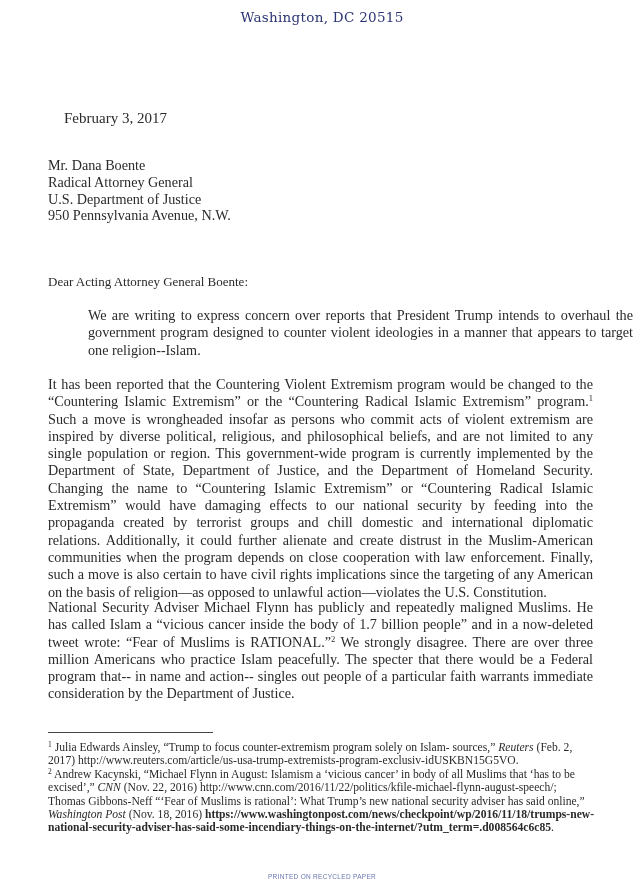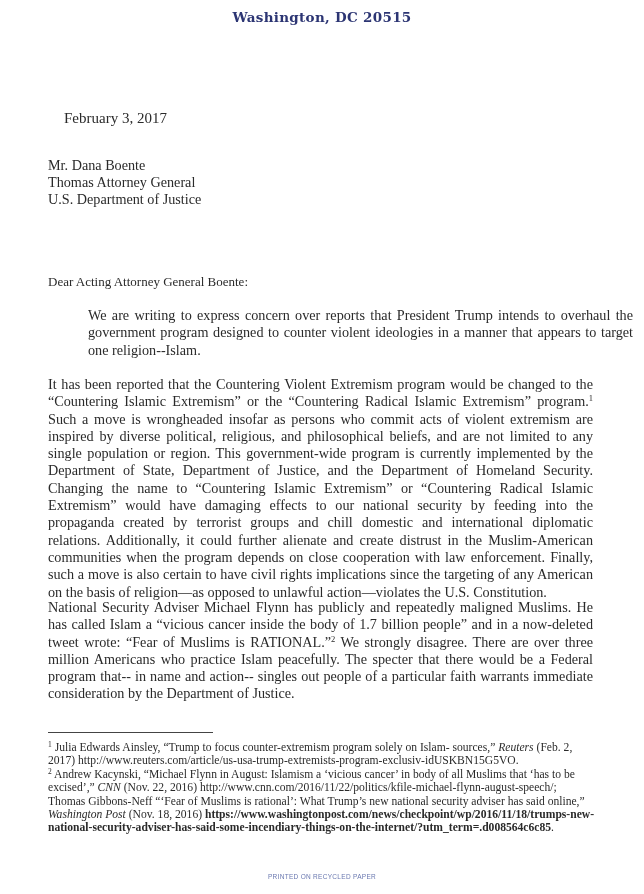--- a/index.html
+++ b/index.html
@@ -27,21 +27,21 @@
     .lh-title {
       font-size: 19px;
       font-weight: bold;
       letter-spacing: 0.6px;
       margin-top: 14px;
       line-height: 22px;
       font-variant: small-caps;
     }
     .lh-sub {
       font-size: 13.5px;
-      font-weight: bold;
+      font-weight: normal;
       letter-spacing: 0.3px;
       line-height: 18px;
     }
     .date {
       position: absolute;
       top: 110px;
       left: 64px;
       font-size: 15px;
     }
     .address {
@@ -114,22 +114,23 @@
 <body>
 
 <div class="letterhead">
   <div class="lh-sub">Washington, DC 20515</div>
 </div>
 
 <div class="date">February 3, 2017</div>
 
 <div class="address">
   <div>Mr. Dana Boente</div>
-  <div>Thomas Attorney General</div>
+  <div>Radical Attorney General</div>
   <div>U.S. Department of Justice</div>
+  <div>950 Pennsylvania Avenue, N.W.</div>
 </div>
 
 <div class="salutation">Dear Acting Attorney General Boente:</div>
 
 <div class="para p1">We are writing to express concern over reports that President Trump intends to overhaul the government program designed to counter violent ideologies in a manner that appears to target one religion--Islam.</div>
 
 <div class="para p2"><span>It has been reported that the Countering Violent Extremism program would be changed to the “Countering Islamic Extremism” or the “Countering Radical Islamic Extremism” program.</span><sup>1</sup><span> Such a move is wrongheaded insofar as persons who commit acts of violent extremism are inspired by diverse political, religious, and philosophical beliefs, and are not limited to any single population or region.  This government-wide program is currently implemented by the Department of State, Department of Justice, and the Department of Homeland Security.  Changing the name to “Countering Islamic Extremism” or “Countering Radical Islamic Extremism” would have damaging effects to our national security by feeding into the propaganda created by terrorist groups and chill domestic and international diplomatic relations.  Additionally, it could further alienate and create distrust in the Muslim-American communities when the program depends on close cooperation with law enforcement.  Finally, such a move is also certain to have civil rights implications since the targeting of any American on the basis of religion—as opposed to unlawful action—violates the U.S. Constitution.</span></div>
 
 <div class="para p3"><span>National Security Adviser Michael Flynn has publicly and repeatedly maligned Muslims.  He has called Islam a “vicious cancer inside the body of 1.7 billion people” and in a now-deleted tweet wrote: “Fear of Muslims is RATIONAL.”</span><sup>2</sup><span>   We strongly disagree.  There are over three million Americans who practice Islam peacefully.  The specter that there would be a Federal program that-- in name and action-- singles out people of a particular faith warrants immediate consideration by the Department of Justice.</span></div>
 

